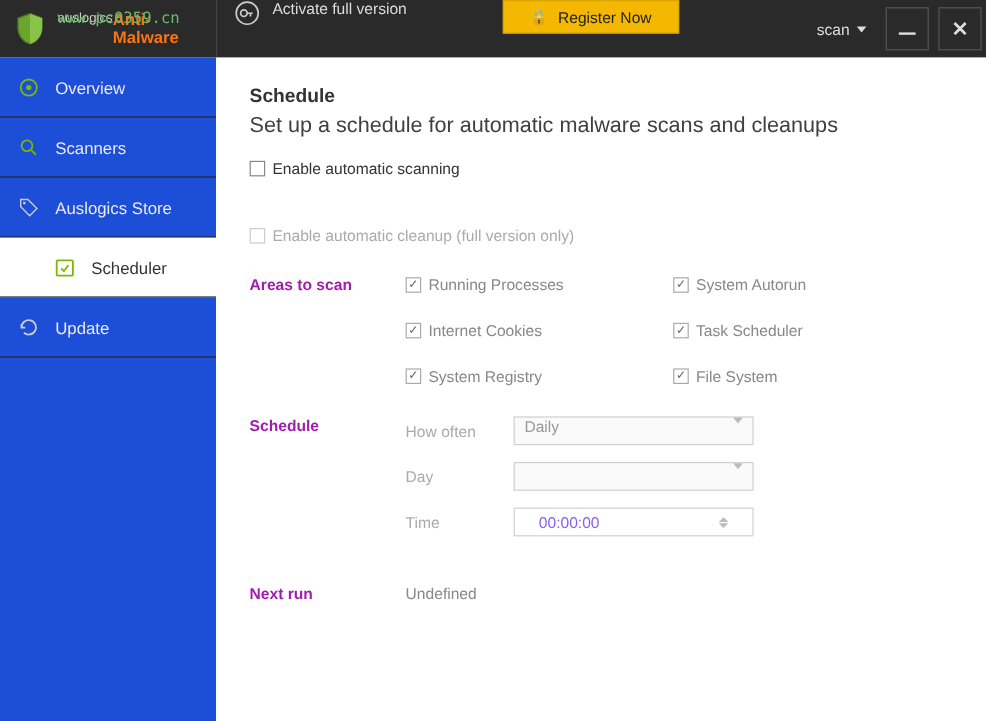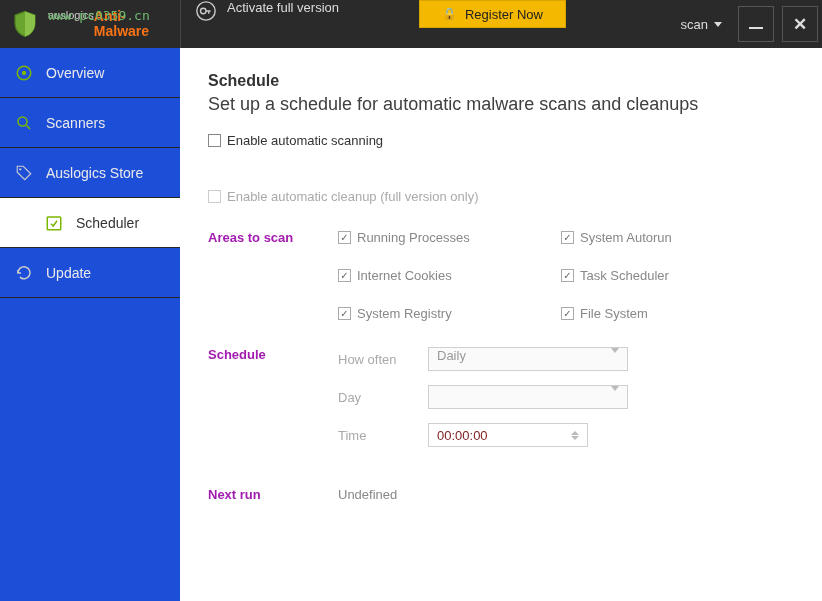--- a/index.html
+++ b/index.html
@@ -58,21 +58,21 @@
 
 .areas-grid { display: grid; grid-template-columns: 200px 200px; row-gap: 8px; column-gap: 30px; gap: 23px; }
 .area-chk { display: flex; align-items: center; gap: 6px; color: #888; font-size: 13px; }
 .area-chk .chkbox { border-color: #aaa; }
 .area-chk .chkbox.checked::after { color: #666; }
 
 .sched-row { display: flex; align-items: center; margin-bottom: 14px; color: #aaa; font-size: 13px; }
 .sched-row .lbl { width: 90px; }
 .sel { width: 200px; height: 24px; border: 1px solid #d0d0d0; background: #fafafa; padding: 0 8px; display: flex; align-items: flex-start; justify-content: space-between; color: #999; font-size: 13px; cursor: pointer; }
 .sel .arrow { width: 0; height: 0; border-left: 4px solid transparent; border-right: 4px solid transparent; border-top: 5px solid #bbb; }
-.timebox { width: 160px; height: 24px; border: 1px solid #d0d0d0; background: #fff; padding: 0 8px; display: flex; align-items: center; justify-content: space-between; color: #7f1d1d; font-size: 13px; }
+.timebox { width: 200px; height: 24px; border: 1px solid #d0d0d0; background: #fff; padding: 0 20px; display: flex; align-items: center; justify-content: space-between; color: #8b5cf6; font-size: 13px; }
 .spinners { display: flex; flex-direction: column; gap: 1px; }
 .spinners .sp { width: 0; height: 0; border-left: 4px solid transparent; border-right: 4px solid transparent; }
 .spinners .up { border-bottom: 4px solid #bbb; }
 .spinners .down { border-top: 4px solid #bbb; }
 
 .nextrun { color: #888; }
 </style>
 </head>
 <body>
 

